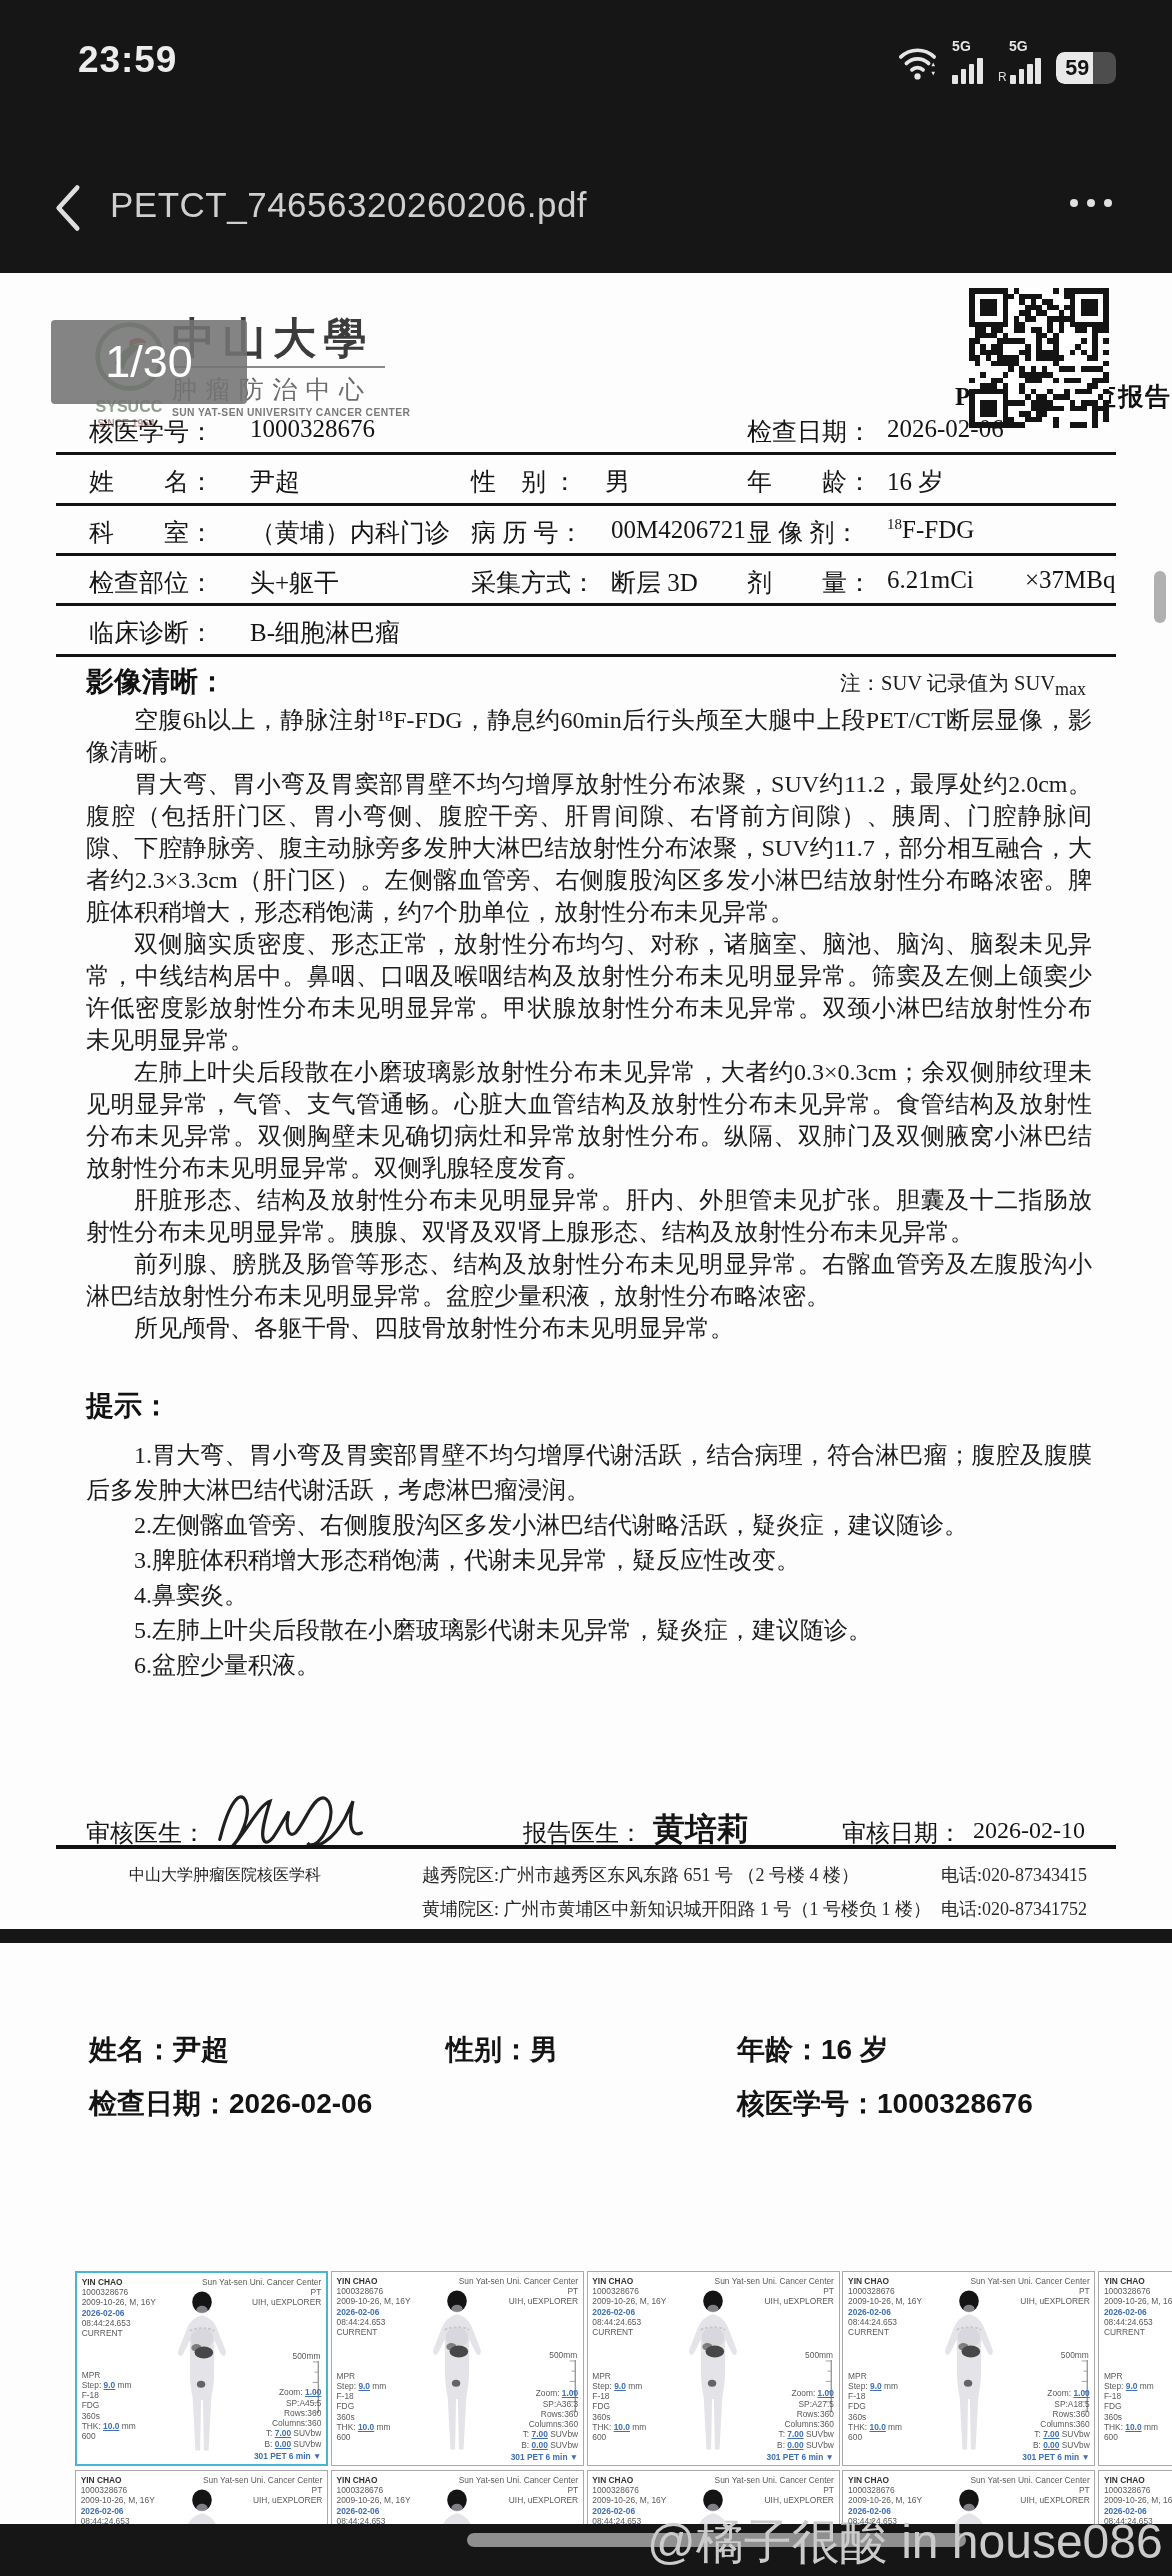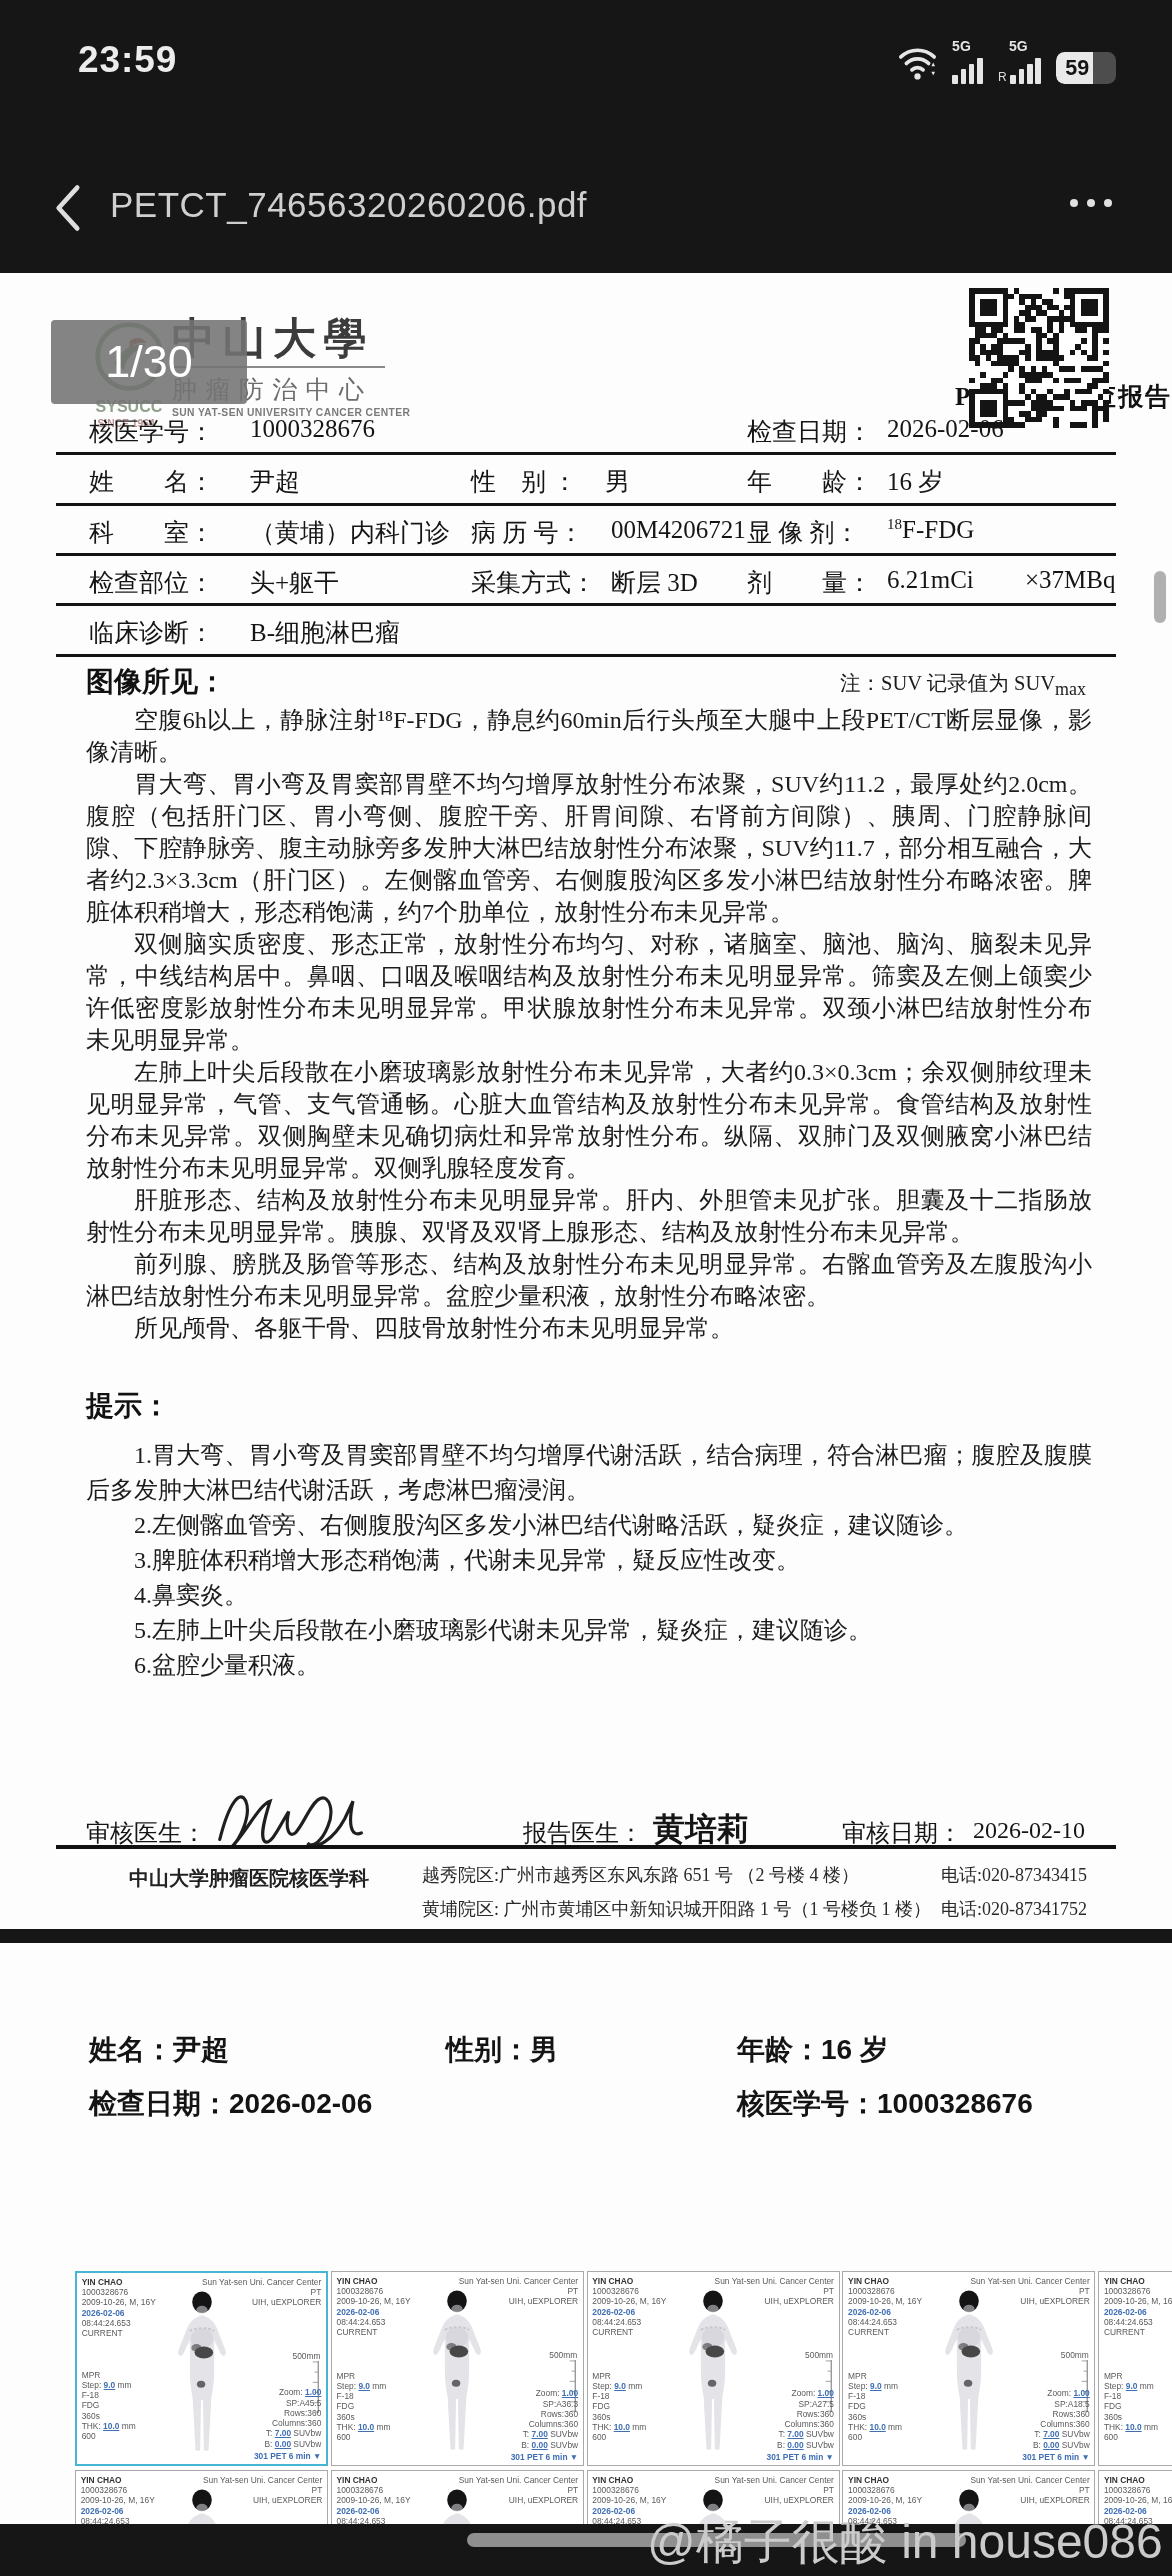--- a/index.html
+++ b/index.html
@@ -60,21 +60,21 @@
   .flow p{margin:0;font-size:24px;line-height:32px;text-indent:2em;text-align:justify;color:#1c1c1c;}
   .hints-head{font-size:28px;font-weight:700;margin:43px 0 13px 0;color:#111;}
   .hints p{line-height:35px;}
 
   
   .sig-row{position:absolute;left:0;top:1527px;width:100%;height:65px;}
   .sig-label{position:absolute;font-size:24px;color:#151515;white-space:nowrap;}
   .reporter-name{font-size:32px;font-weight:700;}
   .sign-svg{position:absolute;left:203px;top:-26px;}
   .rule-heavy{position:absolute;left:56px;top:1572px;width:1060px;height:3.7px;background:#111;}
-  .foot-dept{position:absolute;left:129px;top:1592px;font-size:20px;font-weight:700;color:#222;font-family:"Liberation Sans",sans-serif;}
+  .foot-dept{position:absolute;left:129px;top:1592px;font-size:16px;font-weight:400;color:#222;font-family:"Liberation Sans",sans-serif;}
   .foot-line{position:absolute;font-size:18px;color:#2a2a2a;white-space:nowrap;}
 
   
   .p2-field{position:absolute;font-size:28px;font-weight:700;color:#141414;white-space:nowrap;font-family:"Liberation Sans",sans-serif;}
 
   
   .thumb-row{position:absolute;left:75px;display:flex;gap:2.8px;overflow:hidden;}
   .row1{top:328px;height:197px;width:1098px;}
   .row2{top:527px;height:54px;width:1098px;}
   .thumb{position:relative;flex:0 0 253px;height:195px;background:#fff;border:0.9px solid #a9a9a9;box-sizing:border-box;overflow:hidden;}
@@ -833,21 +833,21 @@
     <span class="cell" style="left:611px;top:293px">断层 3D</span>
     <span class="cell" style="left:747px;top:293px">剂　　量：</span>
     <span class="cell" style="left:887px;top:293px">6.21mCi</span>
     <span class="cell" style="left:1025px;top:293px">×37MBq</span>
     <div class="hline" style="top:330px"></div>
 
     <span class="cell" style="left:89px;top:343px">临床诊断：</span>
     <span class="cell" style="left:250px;top:343px">B-细胞淋巴瘤</span>
     <div class="hline" style="top:381px"></div>
 
-    <span class="sec-head" style="top:390px">图像所见：</span>
+    <span class="sec-head" style="top:390px">影像清晰：</span>
     <span class="sec-note" style="top:396px"><span>注：SUV 记录值为 SUV</span><sub style="font-size:18px">max</sub></span>
 
     <div class="flow" style="top:431px">
       <div>
           <p>空腹6h以上，静脉注射¹⁸F-FDG，静息约60min后行头颅至大腿中上段PET/CT断层显像，影像清晰。</p>
           <p>胃大弯、胃小弯及胃窦部胃壁不均匀增厚放射性分布浓聚，SUV约11.2，最厚处约2.0cm。腹腔（包括肝门区、胃小弯侧、腹腔干旁、肝胃间隙、右肾前方间隙）、胰周、门腔静脉间隙、下腔静脉旁、腹主动脉旁多发肿大淋巴结放射性分布浓聚，SUV约11.7，部分相互融合，大者约2.3×3.3cm（肝门区）。左侧髂血管旁、右侧腹股沟区多发小淋巴结放射性分布略浓密。脾脏体积稍增大，形态稍饱满，约7个肋单位，放射性分布未见异常。</p>
           <p>双侧脑实质密度、形态正常，放射性分布均匀、对称，诸脑室、脑池、脑沟、脑裂未见异常，中线结构居中。鼻咽、口咽及喉咽结构及放射性分布未见明显异常。筛窦及左侧上颌窦少许低密度影放射性分布未见明显异常。甲状腺放射性分布未见异常。双颈小淋巴结放射性分布未见明显异常。</p>
           <p>左肺上叶尖后段散在小磨玻璃影放射性分布未见异常，大者约0.3×0.3cm；余双侧肺纹理未见明显异常，气管、支气管通畅。心脏大血管结构及放射性分布未见异常。食管结构及放射性分布未见异常。双侧胸壁未见确切病灶和异常放射性分布。纵隔、双肺门及双侧腋窝小淋巴结放射性分布未见明显异常。双侧乳腺轻度发育。</p>
           <p>肝脏形态、结构及放射性分布未见明显异常。肝内、外胆管未见扩张。胆囊及十二指肠放射性分布未见明显异常。胰腺、双肾及双肾上腺形态、结构及放射性分布未见异常。</p>
           <p>前列腺、膀胱及肠管等形态、结构及放射性分布未见明显异常。右髂血管旁及左腹股沟小淋巴结放射性分布未见明显异常。盆腔少量积液，放射性分布略浓密。</p>

